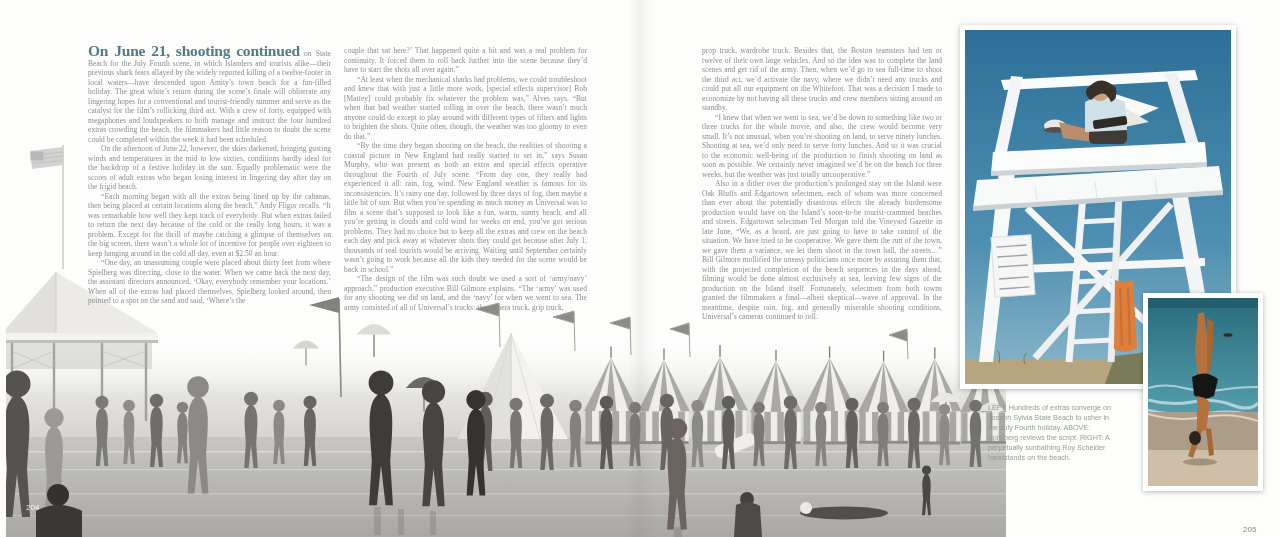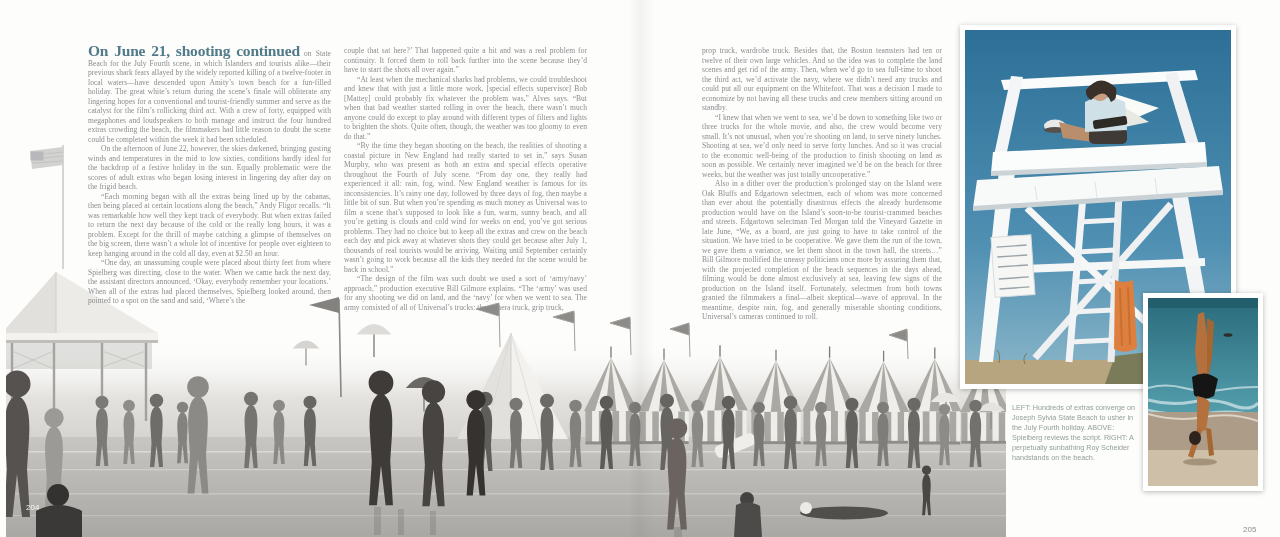--- a/index.html
+++ b/index.html
@@ -28,21 +28,21 @@
         pointer-events:none;}
 
   
   .photoframe{position:absolute;background:#fff;border:5px solid #fff;
               box-shadow:0 1px 5px rgba(0,0,0,.28);z-index:8;}
   #lifeguard{left:960px;top:25px;width:266px;height:354px;}
   #handstand{left:1143px;top:293px;width:110px;height:188px;z-index:9;}
   .photoframe svg{display:block;}
 
   
-  .caption{position:absolute;left:1012px;top:403px;width:126px;z-index:7;
+  .caption{position:absolute;left:988px;top:403px;width:126px;z-index:7;
            font:7.2px/10px "Liberation Sans",sans-serif;color:#93a098;}
 
   
   .pagenum{position:absolute;font:8px "Liberation Sans",sans-serif;z-index:10;}
   #pn-left{left:26px;top:503px;color:rgba(255,255,255,.92);}
   #pn-right{left:1243px;top:505px;color:#8c8c8a;margin-top:20px;}
 </style>
 </head>
 <body>
 

